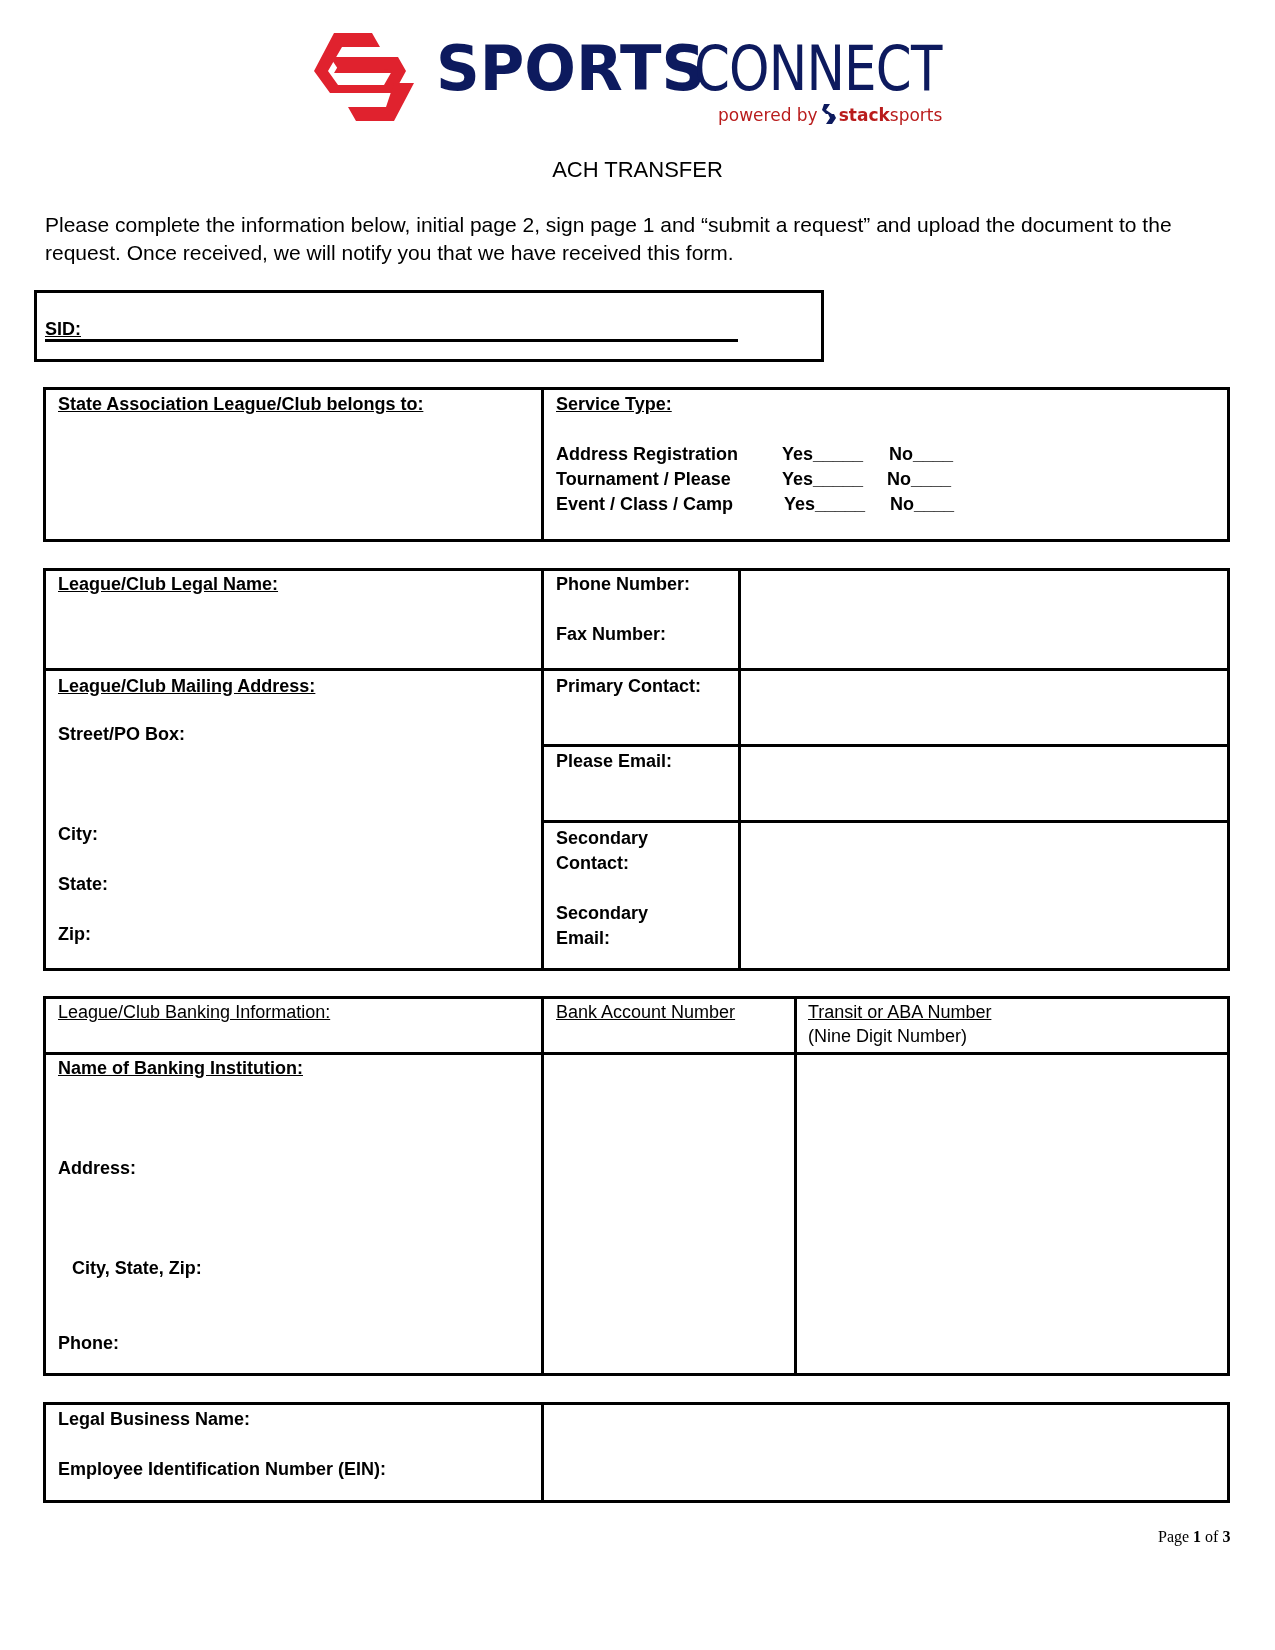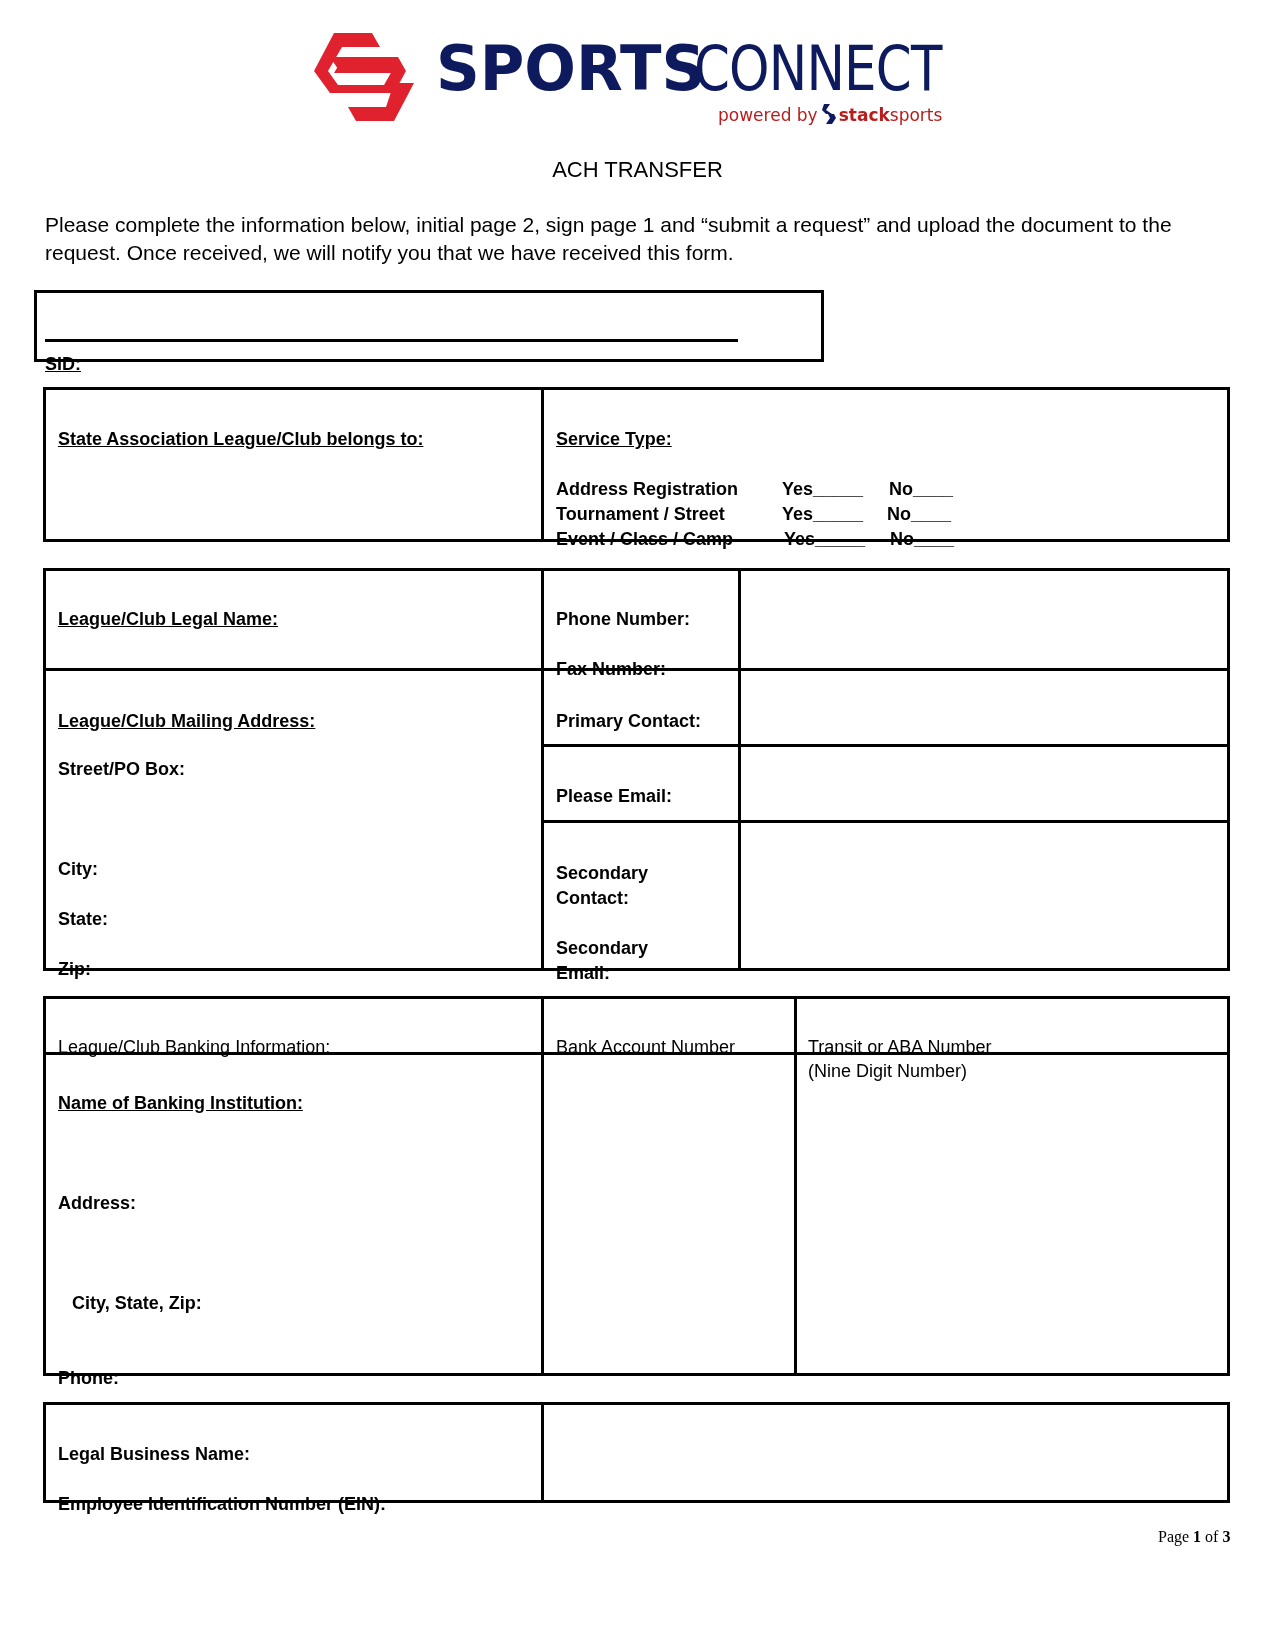--- a/index.html
+++ b/index.html
@@ -18,21 +18,21 @@
   .logo-powered .stack-mark { display: inline-block; vertical-align: -3px; margin: 0 3px 0 4px; }
   .logo-powered .stack { font-weight: bold; }
 
   .title { left: 0; width: 1275px; top: 157px; text-align: center; font-size: 22px; }
   .intro { left: 45px; top: 211px; width: 1190px; font-size: 21px; line-height: 28px; }
 
   .box { position: absolute; border: 3px solid #000; box-sizing: border-box; }
   .vline { position: absolute; width: 3px; background: #000; }
   .hline { position: absolute; height: 3px; background: #000; }
 
-  .lbl { position: absolute; font-size: 18px; font-weight: bold; white-space: nowrap; line-height: 22px; margin-top: 35px; }
+  .lbl { position: absolute; font-size: 18px; font-weight: bold; white-space: nowrap; line-height: 22px; }
   .u { text-decoration: underline; }
   .norm { font-weight: normal; }
 
   .sid-line { position: absolute; left: 45px; top: 339px; width: 693px; height: 3px; background: #000; }
 
   .pagenum { position: absolute; left: 1158px; top: 1528px; font-family: "Liberation Serif", serif; font-size: 16px; }
   .pagenum b { font-weight: bold; }
 </style>
 </head>
 <body>
@@ -71,21 +71,21 @@
 <div class="box" style="left:43px; top:387px; width:1187px; height:155px;"></div>
 <div class="vline" style="left:541px; top:387px; height:155px;"></div>
 <div class="lbl u" style="left:58px; top:393px;">State Association League/Club belongs to:</div>
 <div class="abs" style="left:545px; top:410px; width:495px; height:128px;"></div>
 <div class="lbl u" style="left:556px; top:393px;">Service Type:</div>
 
 <div class="lbl" style="left:556px; top:443px;">Address Registration</div>
 <div class="lbl" style="left:782px; top:443px;">Yes_____</div>
 <div class="lbl" style="left:889px; top:443px;">No____</div>
 
-<div class="lbl" style="left:556px; top:468px;">Tournament / Street</div>
+<div class="lbl" style="left:556px; top:468px;">Tournament / Please</div>
 <div class="lbl" style="left:782px; top:468px;">Yes_____</div>
 <div class="lbl" style="left:887px; top:468px;">No____</div>
 
 <div class="lbl" style="left:556px; top:493px;">Event / Class / Camp</div>
 <div class="lbl" style="left:784px; top:493px;">Yes_____</div>
 <div class="lbl" style="left:890px; top:493px;">No____</div>
 
 <div class="box" style="left:43px; top:568px; width:1187px; height:403px;"></div>
 <div class="vline" style="left:541px; top:568px; height:403px;"></div>
 <div class="vline" style="left:738px; top:568px; height:403px;"></div>

